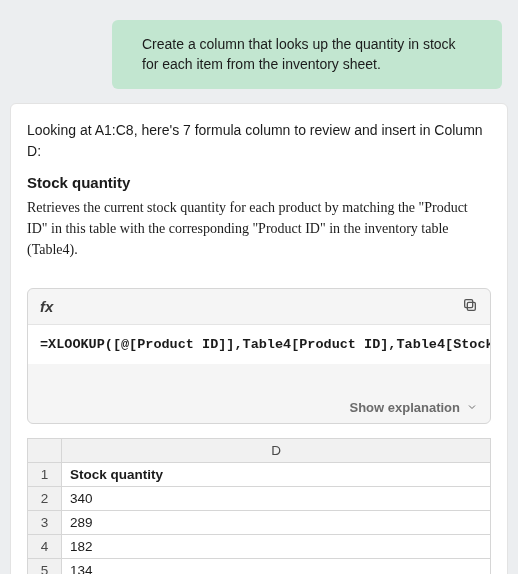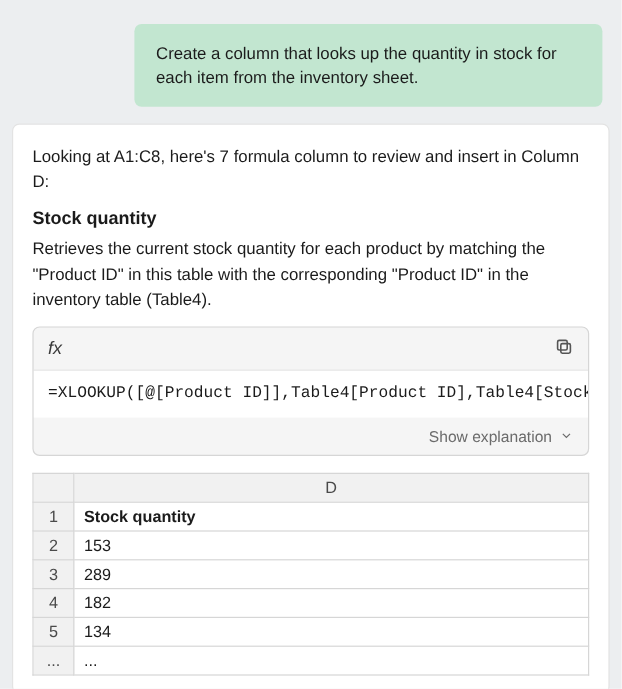--- a/index.html
+++ b/index.html
@@ -13,46 +13,47 @@
     padding: 10px;
     overflow: hidden;
   }
   .user-msg {
     margin-left: auto;
     margin-right: 6px;
     margin-top: 10px;
     width: 390px;
     background: #c2e6d0;
     border-radius: 6px;
-    padding: 14px 18px;
+    padding: 14px 30px;
     line-height: 1.45;
     color: #1b1b1b;
   }
   .card {
     margin-top: 14px;
     background: #fff;
     border: 1px solid #e3e3e3;
     border-radius: 6px;
     padding: 16px 16px 14px 16px;
   }
   .intro { line-height: 1.5; }
   .intro b { font-weight: 400; }
   .section-title {
     font-weight: 600;
     font-size: 15px;
     margin-top: 12px;
     margin-bottom: 6px;
   }
-  .desc { line-height: 1.5; margin-bottom: 12px; }
+  .desc { line-height: 1.5; margin-bottom: 28px; font-family: Liberation Serif, serif; }
 
   .formula-block {
     border: 1px solid #d6d6d6;
     border-radius: 6px;
     background: #f5f5f5;
     overflow: hidden;
+    font-weight: bold;
   }
   .formula-head {
     display: flex;
     align-items: center;
     justify-content: space-between;
     padding: 8px 12px 8px 12px;
     border-bottom: 1px solid #e4e4e4;
   }
   .fx-label { font-style: italic; font-size: 15px; color: #3a3a3a; }
   .copy-icon { width: 16px; height: 16px; color: #555; }
@@ -66,20 +67,21 @@
   }
   .formula-foot {
     display: flex;
     justify-content: flex-end;
     align-items: center;
     gap: 6px;
     padding: 8px 12px;
     color: #6b6b6b;
     font-size: 13px;
     cursor: pointer;
+    margin-top: 28px;
   }
   .chev { width: 12px; height: 12px; }
 
   .tbl {
     margin-top: 14px;
     border: 1px solid #d6d6d6;
     border-radius: 2px;
     width: 100%;
     border-collapse: collapse;
     font-size: 13.5px;
@@ -134,21 +136,21 @@
         <tr>
       <th class="corner"></th>
       <th class="colhead">D</th>
     </tr>
     <tr>
       <th class="rowhead">1</th>
       <td class="hdr">Stock quantity</td>
     </tr>
     <tr>
       <th class="rowhead">2</th>
-      <td>153</td>
+      <td>340</td>
     </tr>
     <tr>
       <th class="rowhead">3</th>
       <td>289</td>
     </tr>
     <tr>
       <th class="rowhead">4</th>
       <td>182</td>
     </tr>
     <tr>

